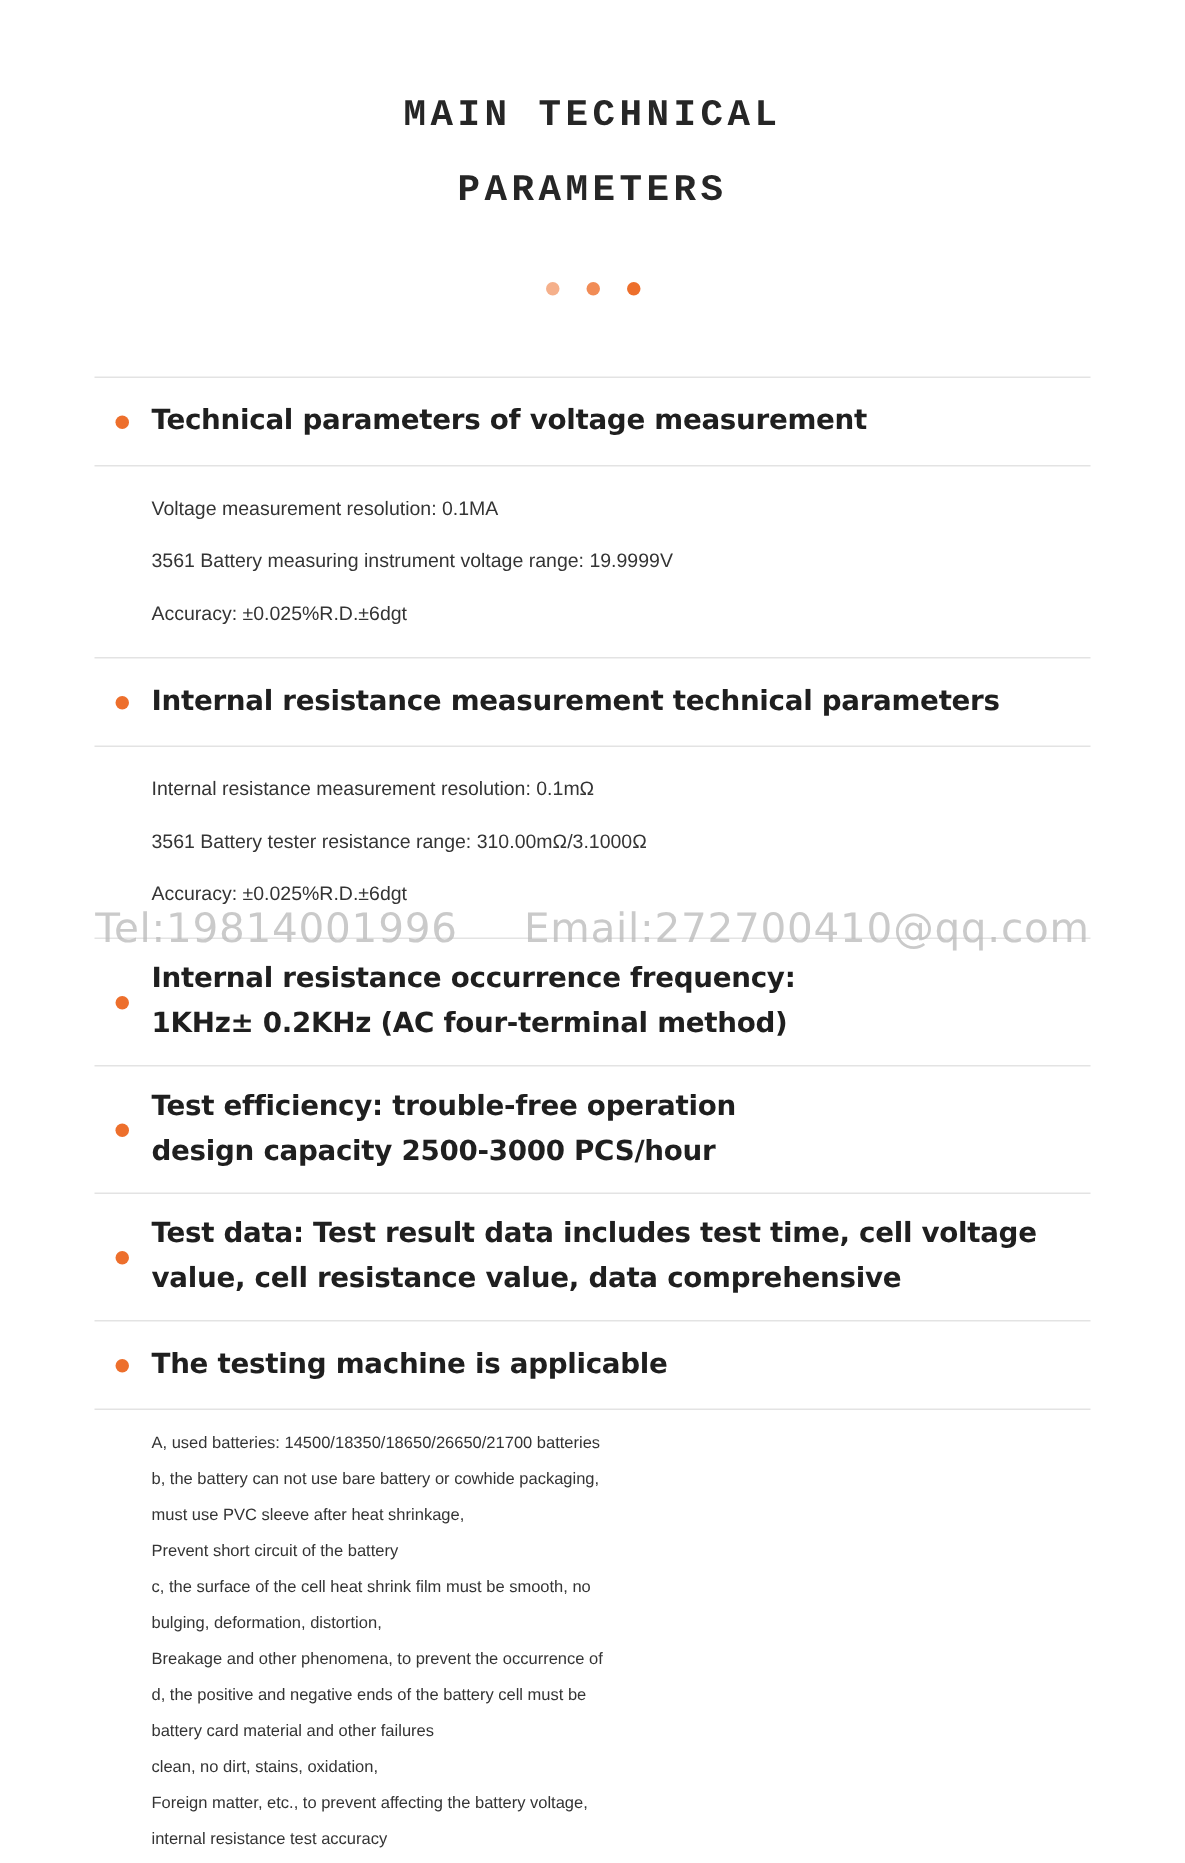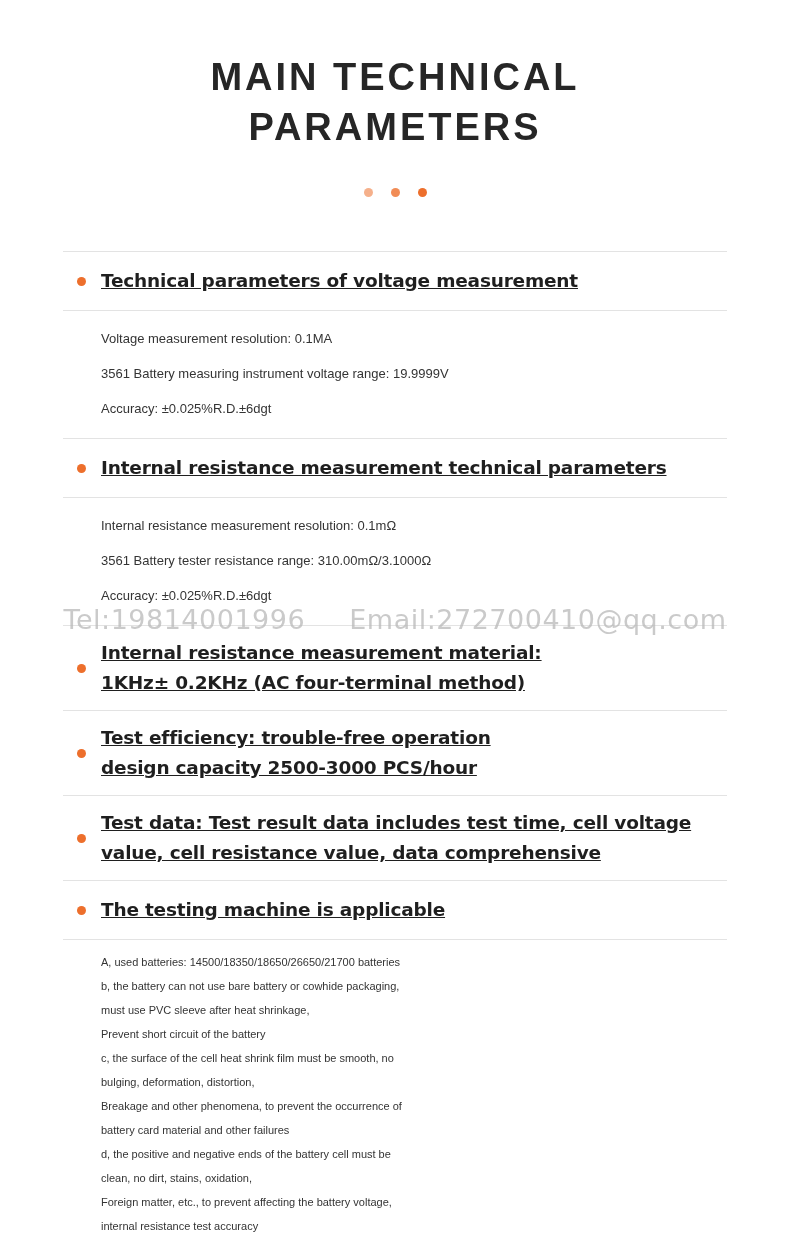--- a/index.html
+++ b/index.html
@@ -15,23 +15,23 @@
     color: #2b2b2b;
     overflow: hidden;
   }
 
   
   .title-block {
     padding-top: 52px;
     text-align: center;
   }
   .page-title {
-    font-family: Liberation Sans, sans-serif;
+    font-family: Liberation Mono, monospace;
     font-weight: bold;
-    font-size: 38px;
+    font-size: 25px;
     line-height: 50px;
     letter-spacing: 3px;
     color: #262626;
     margin: 0 auto;
     width: 430px;
     text-transform: uppercase;
   }
   .dots {
     margin-top: 36px;
     display: flex;
@@ -77,21 +77,21 @@
     margin-right: 15px;
   }
   .head-text {
     font-family: "DejaVu Sans", sans-serif;
     font-weight: bold;
     font-size: 18.5px;
     line-height: 30px;
     color: #1f1f1f;
     letter-spacing: -0.2px;
   }
-  .head-text .line { display: block; text-decoration: underline; }
+  .head-text .line { display: block; }
 
   .row-body {
     padding: 10px 0 12px 38px;
   }
   .body-line {
     font-family: "Liberation Sans", sans-serif;
     font-size: 13px;
     line-height: 35px;
     color: #343434;
     white-space: nowrap;
@@ -158,21 +158,21 @@
   <div class="row-body">
     <div class="body-line">Internal resistance measurement resolution: 0.1mΩ</div>
     <div class="body-line">3561 Battery tester resistance range: 310.00mΩ/3.1000Ω</div>
     <div class="body-line">Accuracy: ±0.025%R.D.±6dgt</div>
   </div>
 
   <div class="divider"></div>
   <div class="row-head">
     <span class="bullet"></span>
     <div class="head-text">
-      <span class="line">Internal resistance measurement material:</span>
+      <span class="line">Internal resistance occurrence frequency:</span>
       <span class="line">1KHz± 0.2KHz (AC four-terminal method)</span>
     </div>
   </div>
 
   <div class="divider"></div>
   <div class="row-head">
     <span class="bullet"></span>
     <div class="head-text">
       <span class="line">Test efficiency: trouble-free operation</span>
       <span class="line">design capacity 2500-3000 PCS/hour</span>
@@ -197,22 +197,22 @@
   </div>
   <div class="divider"></div>
   <div class="row-body tight">
     <div class="body-line">A, used batteries: 14500/18350/18650/26650/21700 batteries</div>
     <div class="body-line">b, the battery can not use bare battery or cowhide packaging,</div>
     <div class="body-line">must use PVC sleeve after heat shrinkage,</div>
     <div class="body-line">Prevent short circuit of the battery</div>
     <div class="body-line">c, the surface of the cell heat shrink film must be smooth, no</div>
     <div class="body-line">bulging, deformation, distortion,</div>
     <div class="body-line">Breakage and other phenomena, to prevent the occurrence of</div>
+    <div class="body-line">d, the positive and negative ends of the battery cell must be</div>
     <div class="body-line">battery card material and other failures</div>
-    <div class="body-line">d, the positive and negative ends of the battery cell must be</div>
     <div class="body-line">clean, no dirt, stains, oxidation,</div>
     <div class="body-line">Foreign matter, etc., to prevent affecting the battery voltage,</div>
     <div class="body-line">internal resistance test accuracy</div>
   </div>
 
 </div>
 
 <div class="watermark">
   <span>Tel:19814001996</span>
   <span class="gap"></span>

